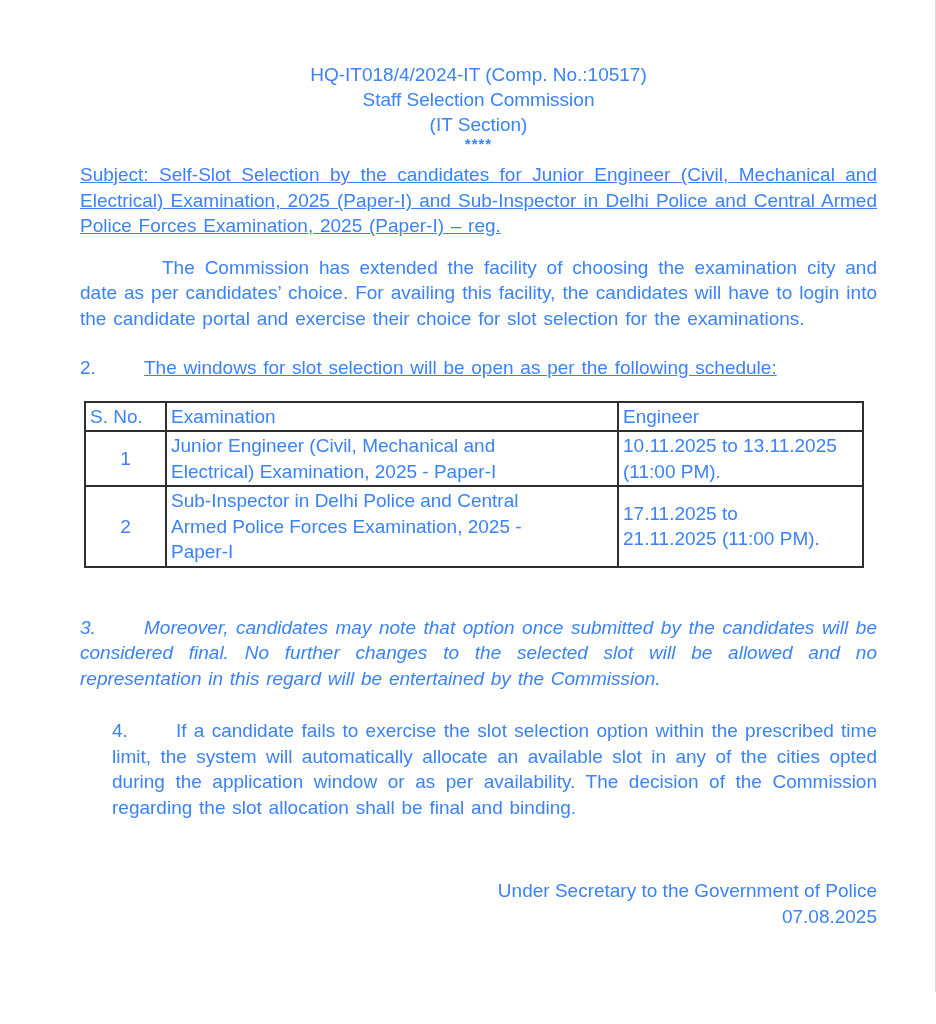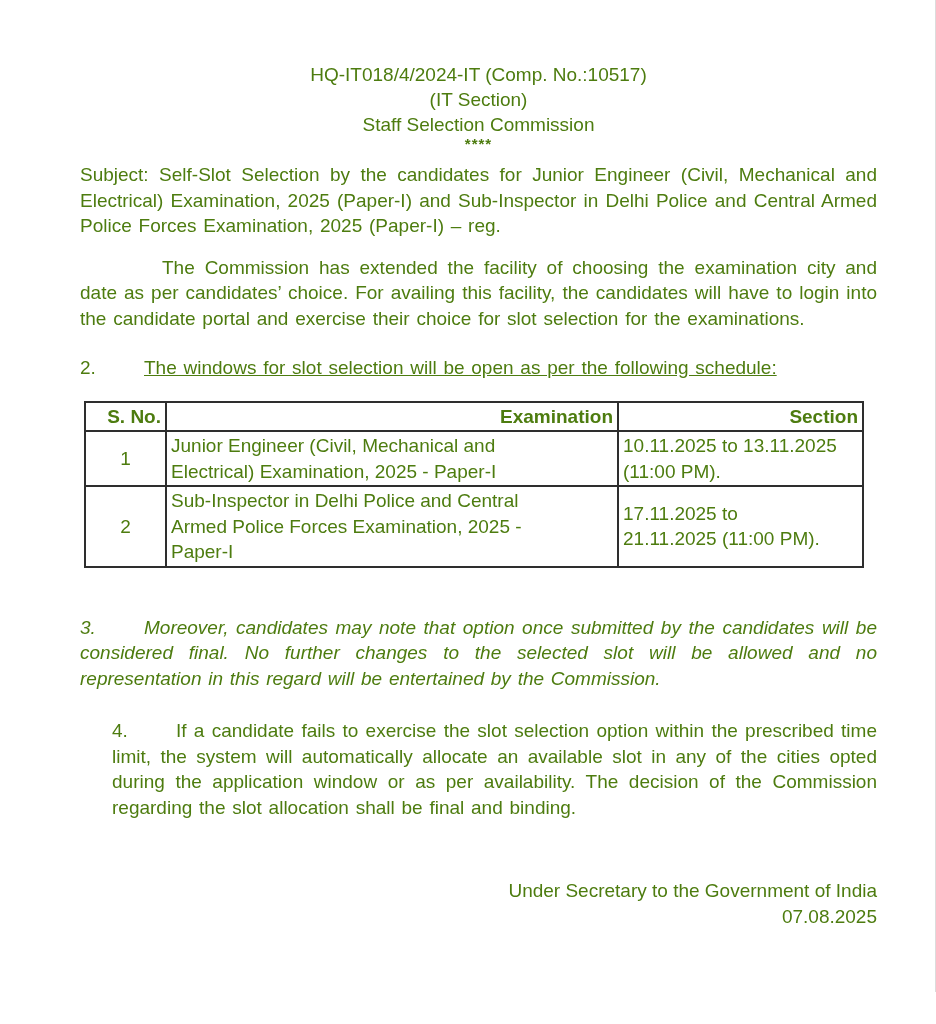--- a/index.html
+++ b/index.html
@@ -7,91 +7,91 @@
     position: relative;
     width: 936px;
     height: 992px;
     box-sizing: border-box;
     background: #ffffff;
     border-right: 1px solid #dcdcdc;
     padding: 62px 58px 0 80px;
     font-family: "Liberation Sans", sans-serif;
     font-size: 19px;
     line-height: 25.5px;
-    color: #4d7c0f;
+    color: #3b82f6;
     overflow: hidden;
   }
   .head { text-align: center; line-height: 25px; }
   .head .stars {
     font-size: 15px;
     font-weight: bold;
     line-height: 14px;
     letter-spacing: 1px;
   }
   .para {
     margin: 0;
     text-align: justify;
     word-spacing: 1.5px;
   }
-  .subject { margin-top: 11px; }
+  .subject { margin-top: 11px; text-decoration: underline; }
   .indent { margin-top: 16px; text-indent: 82px; }
   .p2 { margin-top: 24px; text-decoration: underline; }
   .p3 { margin-top: 47px; font-style: italic; }
   .p4 { margin-top: 27px; margin-left: 32px; }
   .pnum { display: inline-block; width: 64px; text-indent: 0; }
   table.schedule {
     border-collapse: collapse;
     margin: 20px 0 0 4px;
     width: 778px;
     table-layout: fixed;
   }
   table.schedule th, table.schedule td {
     border: 2px solid #2e2e2e;
     padding: 1px 4px;
     font-size: 19px;
     line-height: 25.5px;
     vertical-align: middle;
   }
-  table.schedule th { font-weight: bold; text-align: right; }
+  table.schedule th { font-weight: normal; text-align: left; }
   col.c-sno { width: 81px; }
   col.c-exam { width: 452px; }
   col.c-dur { width: 245px; }
   td.sno { text-align: center; }
   td.exam, td.dur { white-space: pre-line; }
   .signature { margin-top: 58px; text-align: right; }
 </style>
 </head>
 <body>
 
 <div class="doc">
 
   <div class="head">
     <div>HQ-IT018/4/2024-IT (Comp. No.:10517)</div>
+    <div>Staff Selection Commission</div>
     <div>(IT Section)</div>
-    <div>Staff Selection Commission</div>
     <div class="stars">****</div>
   </div>
 
   <p class="para subject">Subject: Self-Slot Selection by the candidates for Junior Engineer (Civil, Mechanical and Electrical) Examination, 2025 (Paper-I) and Sub-Inspector in Delhi Police and Central Armed Police Forces Examination, 2025 (Paper-I) – reg.</p>
 
   <p class="para indent">The Commission has extended the facility of choosing the examination city and date as per candidates’ choice. For availing this facility, the candidates will have to login into the candidate portal and exercise their choice for slot selection for the examinations.</p>
 
   <p class="para p2"><span class="pnum">2.</span><span>The windows for slot selection will be open as per the following schedule:</span></p>
 
   <table class="schedule">
     <colgroup>
       <col class="c-sno">
       <col class="c-exam">
       <col class="c-dur">
     </colgroup>
     <thead>
       <tr>
         <th>S. No.</th>
         <th>Examination</th>
-        <th>Section</th>
+        <th>Engineer</th>
       </tr>
     </thead>
     <tbody>
       <tr>
         <td class="sno">1</td>
         <td class="exam">Junior Engineer (Civil, Mechanical and
 Electrical) Examination, 2025 - Paper-I</td>
         <td class="dur">10.11.2025 to 13.11.2025
 (11:00 PM).</td>
       </tr>
@@ -104,17 +104,17 @@
 21.11.2025 (11:00 PM).</td>
       </tr>
     </tbody>
   </table>
 
   <p class="para p3"><span class="pnum">3.</span><span>Moreover, candidates may note that option once submitted by the candidates will be considered final. No further changes to the selected slot will be allowed and no representation in this regard will be entertained by the Commission.</span></p>
 
   <p class="para p4"><span class="pnum">4.</span><span>If a candidate fails to exercise the slot selection option within the prescribed time limit, the system will automatically allocate an available slot in any of the cities opted during the application window or as per availability. The decision of the Commission regarding the slot allocation shall be final and binding.</span></p>
 
   <div class="signature">
-    <div>Under Secretary to the Government of India</div>
+    <div>Under Secretary to the Government of Police</div>
     <div>07.08.2025</div>
   </div>
 
 </div>
 
 </body></html>

